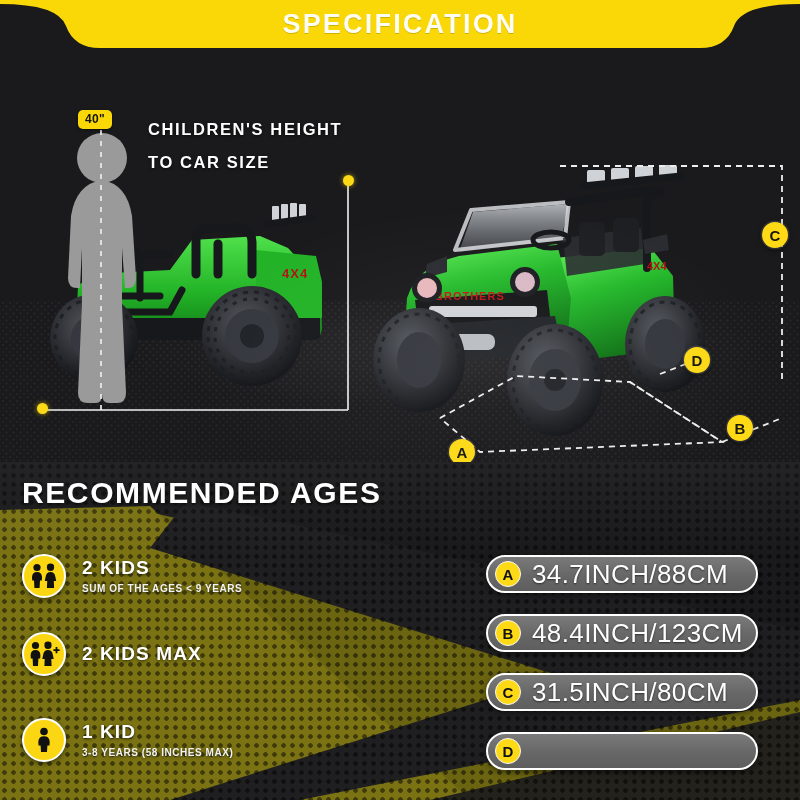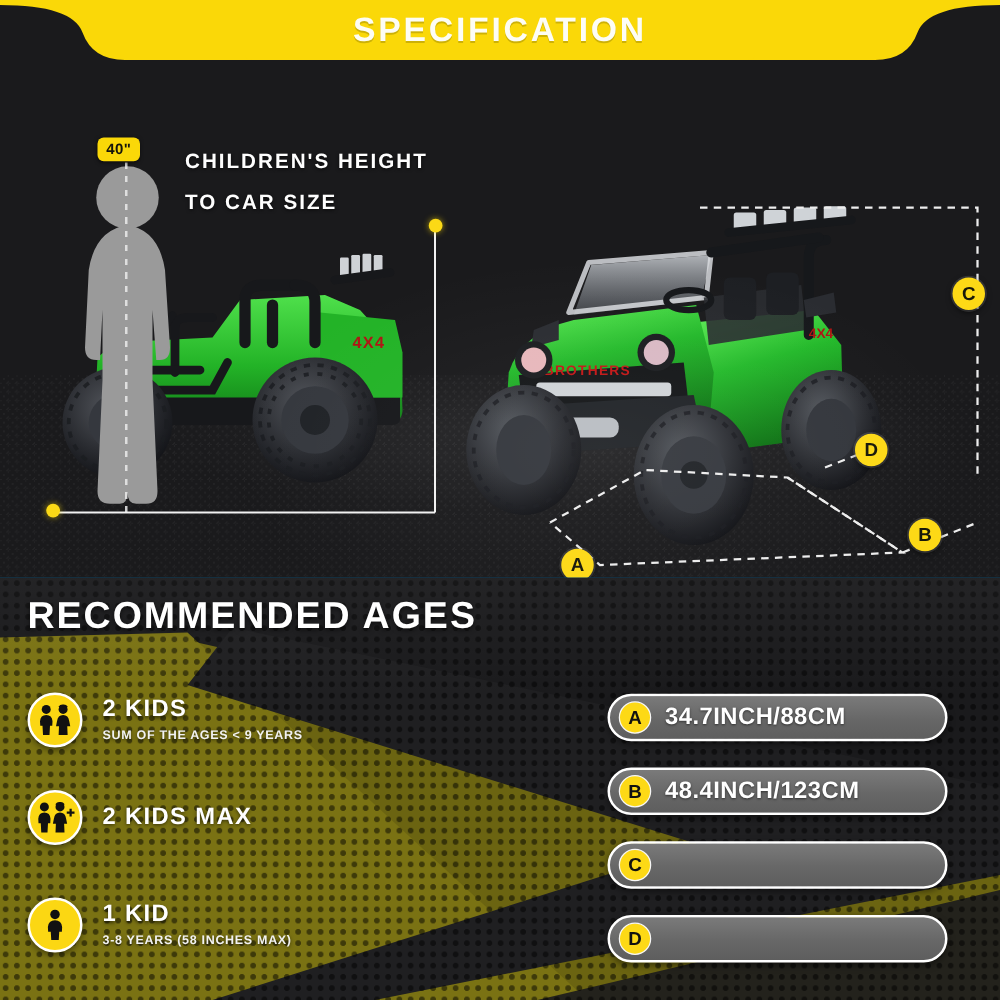--- a/index.html
+++ b/index.html
@@ -134,21 +134,21 @@
     border:2px solid #ffffff; border-radius:19px;
     display:flex; align-items:center; gap:11px; padding-left:7px;
     box-shadow:0 2px 6px rgba(0,0,0,.5);
   }
   .pill-letter{
     width:26px; height:26px; border-radius:50%; flex:0 0 auto;
     background:#FDD916; color:#111; border:1.5px solid #f7f7f7;
     display:flex; align-items:center; justify-content:center;
     font-size:15px; font-weight:700;
   }
-  .pill-val{ font-size:19px; font-weight:700; letter-spacing:.4px; color:#fff;
+  .pill-val{ font-size:26px; font-weight:400; letter-spacing:.4px; color:#fff;
              text-shadow:0 1px 2px rgba(0,0,0,.55); }
 
   .ch-line{
     position:absolute; font-size:16.5px; font-weight:700; letter-spacing:1.6px;
     color:#fefefe; text-shadow:0 1px 3px rgba(0,0,0,.7);
   }
 </style>
 </head>
 <body>
 
@@ -447,19 +447,20 @@
     <div class="pill" style="top:93px;">
       <div class="pill-letter">A</div>
       <div class="pill-val">34.7INCH/88CM</div>
     </div>
     <div class="pill" style="top:152px;">
       <div class="pill-letter">B</div>
       <div class="pill-val">48.4INCH/123CM</div>
     </div>
     <div class="pill" style="top:211px;">
       <div class="pill-letter">C</div>
+      <div class="pill-val">31.5INCH/80CM</div>
     </div>
     <div class="pill" style="top:270px;">
       <div class="pill-letter">D</div>
     </div>
   </div>
 
 </div>
 
 </body></html>

